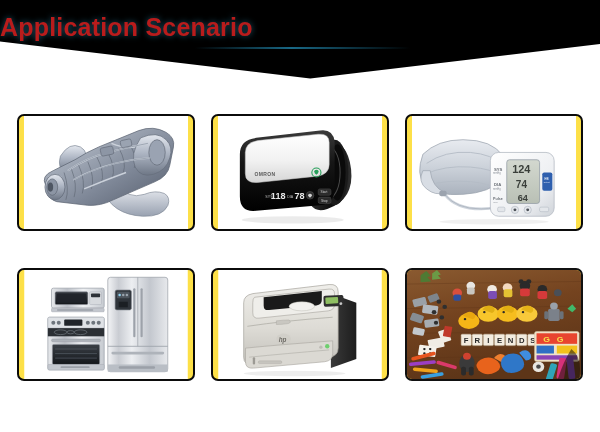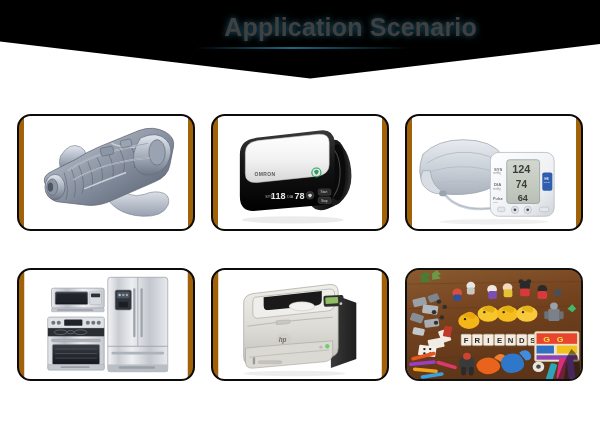--- a/index.html
+++ b/index.html
@@ -29,25 +29,25 @@
     width: 600px; height: 80px;
     background: #000000;
     
     clip-path: polygon(0% 0%, 100% 0%, 100% 55%, 51.7% 98%, 0% 52%);
   }
   #page-title {
     position: absolute;
     left: 0;
     top: 13px;
     width: 477px;
-    text-align: right;
+    text-align: left;
     font-size: 25px;
     font-weight: bold;
     letter-spacing: 0.2px;
-    color: #404040;
+    color: #b91c1c;
     text-shadow: 0 0 6px rgba(69,192,240,0.45);
     z-index: 3;
     white-space: nowrap;
   }
   #title-underline {
     position: absolute;
     left: 195px;
     top: 47px;
     width: 215px;
     height: 2px;
@@ -65,22 +65,22 @@
     height: 278px;
     display: grid;
     grid-template-columns: repeat(3, 1fr);
     grid-template-rows: 128px 124px;
     column-gap: 16px;
     row-gap: 26px;
   }
   .cell {
     position: relative;
     border: 2px solid #0b0b0b;
-    border-radius: 14px;
-    background: #a16207;
+    border-radius: 7px;
+    background: #fde047;
     overflow: hidden;
     margin-top: 11px;
   }
   .cell.photo-fill { border-color: #111; }
   .art { position: absolute; inset: 0; }
 
   
   svg { display: block; width: 100%; height: 100%; }
 </style>
 </head>

